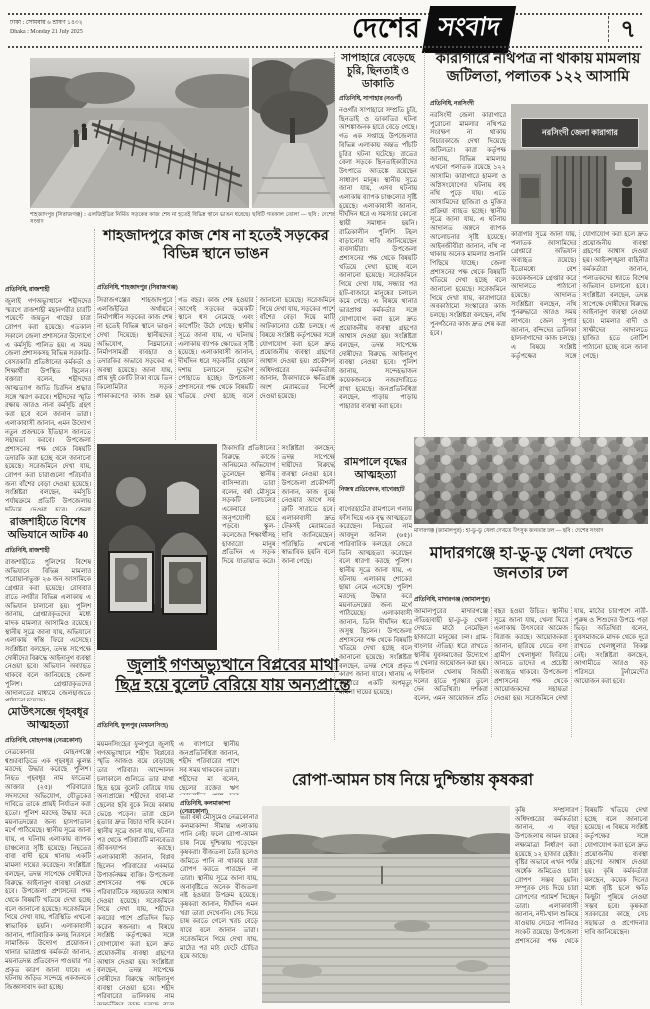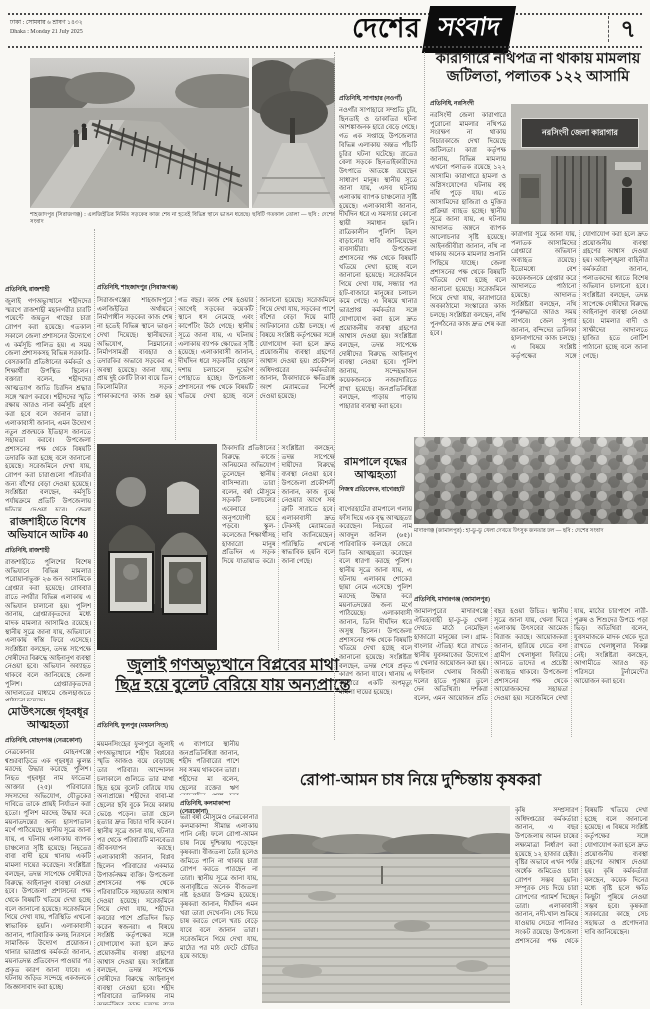--- a/index.html
+++ b/index.html
@@ -107,20 +107,21 @@
   <div class="abs body" style="left:5px;top:297px;width:86px;height:214px;">জুলাই গণঅভ্যুত্থানে শহীদদের স্মরণে রাজশাহী মহানগরীর চারটি পয়েন্টে জয়তুন গাছের চারা রোপণ করা হয়েছে। গতকাল সকালে জেলা প্রশাসনের উদ্যোগে এ কর্মসূচি পালিত হয়। এ সময় জেলা প্রশাসকসহ বিভিন্ন সরকারি-বেসরকারি প্রতিষ্ঠানের কর্মকর্তা ও শিক্ষার্থীরা উপস্থিত ছিলেন। বক্তারা বলেন, শহীদদের আত্মত্যাগ জাতি চিরদিন শ্রদ্ধার সঙ্গে স্মরণ করবে। শহীদদের স্মৃতি রক্ষায় আরও নানা কর্মসূচি গ্রহণ করা হবে বলে জানান তারা। এলাকাবাসী জানান, এমন উদ্যোগ নতুন প্রজন্মকে ইতিহাস জানতে সহায়তা করবে। উপজেলা প্রশাসনের পক্ষ থেকে বিষয়টি তদারকি করা হচ্ছে বলে জানানো হয়েছে। সরেজমিনে দেখা যায়, রোপণ করা চারাগুলো পরিচর্যার জন্য বাঁশের বেড়া দেওয়া হয়েছে। সংশ্লিষ্টরা বলছেন, কর্মসূচি পর্যায়ক্রমে প্রতিটি উপজেলায় ছড়িয়ে দেওয়া হবে। জেলা প্রশাসক বলেন, শহীদদের স্মরণে বৃক্ষরোপণ একটি প্রতীকী শ্রদ্ধা নিবেদন।</div>
 
   <div class="abs hl hl-sm" style="left:5px;top:516px;width:86px;height:28px;">রাজশাহীতে বিশেষ অভিযানে আটক 40</div>
   <div class="abs byline" style="left:5px;top:547px;width:86px;">প্রতিনিধি, রাজশাহী</div>
   <div class="abs body" style="left:5px;top:558px;width:86px;height:143px;">রাজশাহীতে পুলিশের বিশেষ অভিযানে বিভিন্ন মামলার পরোয়ানাভুক্ত ২৬ জন আসামিকে গ্রেপ্তার করা হয়েছে। রোববার রাতে নগরীর বিভিন্ন এলাকায় এ অভিযান চালানো হয়। পুলিশ জানায়, গ্রেপ্তারকৃতদের মধ্যে মাদক মামলার আসামিও রয়েছে। স্থানীয় সূত্রে জানা যায়, অভিযানে এলাকায় স্বস্তি ফিরে এসেছে। সংশ্লিষ্টরা বলছেন, তদন্ত সাপেক্ষে দোষীদের বিরুদ্ধে আইনানুগ ব্যবস্থা নেওয়া হবে। অভিযান অব্যাহত থাকবে বলে জানিয়েছে জেলা পুলিশ। গ্রেপ্তারকৃতদের আদালতের মাধ্যমে জেলহাজতে পাঠানো হয়েছে।</div>
 
   <div class="abs hl hl-sm" style="left:5px;top:706px;width:86px;height:28px;">মোউৎসব্জে গৃহবধূর আত্মহত্যা</div>
   <div class="abs byline" style="left:5px;top:737px;width:86px;">প্রতিনিধি, মোহনগঞ্জ (নেত্রকোনা)</div>
   <div class="abs body" style="left:5px;top:748px;width:86px;height:257px;">নেত্রকোনার মোহনগঞ্জে শ্বশুরবাড়িতে এক গৃহবধূর ঝুলন্ত মরদেহ উদ্ধার করেছে পুলিশ। নিহত গৃহবধূর নাম ফাতেমা আক্তার (২৫)। পরিবারের সদস্যদের অভিযোগ, যৌতুকের দাবিতে তাকে প্রায়ই নির্যাতন করা হতো। পুলিশ মরদেহ উদ্ধার করে ময়নাতদন্তের জন্য হাসপাতাল মর্গে পাঠিয়েছে। স্থানীয় সূত্রে জানা যায়, এ ঘটনায় এলাকায় ব্যাপক চাঞ্চল্যের সৃষ্টি হয়েছে। নিহতের বাবা বাদী হয়ে থানায় একটি মামলা দায়ের করেছেন। সংশ্লিষ্টরা বলছেন, তদন্ত সাপেক্ষে দোষীদের বিরুদ্ধে আইনানুগ ব্যবস্থা নেওয়া হবে। উপজেলা প্রশাসনের পক্ষ থেকে বিষয়টি খতিয়ে দেখা হচ্ছে বলে জানানো হয়েছে। সরেজমিনে গিয়ে দেখা যায়, পরিস্থিতি এখনো স্বাভাবিক হয়নি। এলাকাবাসী জানান, পারিবারিক কলহ নিরসনে সামাজিক উদ্যোগ প্রয়োজন। থানার ভারপ্রাপ্ত কর্মকর্তা জানান, ময়নাতদন্ত প্রতিবেদন পাওয়ার পর প্রকৃত কারণ জানা যাবে। এ ঘটনায় জড়িত সন্দেহে একজনকে জিজ্ঞাসাবাদ করা হচ্ছে।</div>
 
+  <div class="abs hl hl-md" style="left:97px;top:227px;width:238px;height:50px;">শাহজাদপুরে কাজ শেষ না হতেই সড়কের বিভিন্ন স্থানে ভাঙন</div>
   <div class="abs byline" style="left:97px;top:284px;width:150px;">প্রতিনিধি, শাহজাদপুর (সিরাজগঞ্জ)</div>
   <div class="abs body cols3" style="left:97px;top:296px;width:238px;height:144px;">সিরাজগঞ্জের শাহজাদপুরে এলজিইডির অর্থায়নে নির্মাণাধীন সড়কের কাজ শেষ না হতেই বিভিন্ন স্থানে ভাঙন দেখা দিয়েছে। স্থানীয়দের অভিযোগ, নিম্নমানের নির্মাণসামগ্রী ব্যবহার ও তদারকির অভাবে সড়কের এ অবস্থা হয়েছে। জানা যায়, প্রায় দুই কোটি টাকা ব্যয়ে তিন কিলোমিটার সড়ক পাকাকরণের কাজ শুরু হয় গত বছর। কাজ শেষ হওয়ার আগেই সড়কের কয়েকটি স্থানে ধস নেমেছে এবং কার্পেটিং উঠে গেছে। স্থানীয় সূত্রে জানা যায়, এ ঘটনায় এলাকায় ব্যাপক ক্ষোভের সৃষ্টি হয়েছে। এলাকাবাসী জানান, দীর্ঘদিন ধরে সড়কটির বেহাল দশায় চলাচলে দুর্ভোগ পোহাতে হচ্ছে। উপজেলা প্রশাসনের পক্ষ থেকে বিষয়টি খতিয়ে দেখা হচ্ছে বলে জানানো হয়েছে। সরেজমিনে গিয়ে দেখা যায়, সড়কের পাশে বাঁশের বেড়া দিয়ে মাটি আটকানোর চেষ্টা চলছে। এ বিষয়ে সংশ্লিষ্ট কর্তৃপক্ষের সঙ্গে যোগাযোগ করা হলে দ্রুত প্রয়োজনীয় ব্যবস্থা গ্রহণের আশ্বাস দেওয়া হয়। প্রকৌশল অধিদপ্তরের কর্মকর্তারা জানান, ঠিকাদারকে ক্ষতিগ্রস্ত অংশ মেরামতের নির্দেশ দেওয়া হয়েছে।</div>
 
   <div class="abs photo" style="left:97px;top:444px;width:120px;height:206px;">
     <svg width="120" height="206" viewBox="0 0 120 206">
       <defs>
         <linearGradient id="dkb" x1="0" y1="0" x2="0" y2="1">
           <stop offset="0" stop-color="#4a4946"></stop>
             <stop offset="1" stop-color="#2e2d2b"></stop>
         </linearGradient>
@@ -141,20 +142,21 @@
   </div>
   <div class="abs body cols2" style="left:222px;top:444px;width:113px;height:206px;">ঠিকাদারি প্রতিষ্ঠানের বিরুদ্ধে কাজে অনিয়মের অভিযোগ তুলেছেন স্থানীয় বাসিন্দারা। তারা বলেন, বর্ষা মৌসুমে সড়কটি চলাচলের একেবারে অনুপযোগী হয়ে পড়বে। স্কুল-কলেজের শিক্ষার্থীসহ হাজারো মানুষ প্রতিদিন এ সড়ক দিয়ে যাতায়াত করে। সংশ্লিষ্টরা বলছেন, তদন্ত সাপেক্ষে দায়ীদের বিরুদ্ধে ব্যবস্থা নেওয়া হবে। উপজেলা প্রকৌশলী জানান, কাজ বুঝে নেওয়ার আগে সব ত্রুটি সারাতে হবে। এলাকাবাসী দ্রুত টেকসই মেরামতের দাবি জানিয়েছেন। পরিস্থিতি এখনো স্বাভাবিক হয়নি বলে জানা গেছে।</div>
 
   <div class="abs hl hl-lg" style="left:114px;top:655px;width:238px;height:62px;text-decoration:underline;">জুলাই গণঅভ্যুত্থানে বিপ্লবের মাথা ছিদ্র হয়ে বুলেট বেরিয়ে যায় অন্যপ্রান্তে</div>
   <div class="abs byline" style="left:97px;top:722px;width:80px;">প্রতিনিধি, ফুলপুর (ময়মনসিংহ)</div>
   <div class="abs body" style="left:97px;top:740px;width:77px;height:265px;">ময়মনসিংহের ফুলপুরে জুলাই গণঅভ্যুত্থানে শহীদ বিপ্লবের স্মৃতি আজও বয়ে বেড়াচ্ছে তার পরিবার। আন্দোলন চলাকালে গুলিতে তার মাথা ছিদ্র হয়ে বুলেট বেরিয়ে যায় অন্যপ্রান্তে। শহীদের বাবা-মা ছেলের ছবি বুকে নিয়ে কান্নায় ভেঙে পড়েন। তারা ছেলে হত্যার দ্রুত বিচার দাবি করেন। স্থানীয় সূত্রে জানা যায়, ঘটনার পর থেকে পরিবারটি মানবেতর জীবনযাপন করছে। এলাকাবাসী জানান, বিপ্লব ছিলেন পরিবারের একমাত্র উপার্জনক্ষম ব্যক্তি। উপজেলা প্রশাসনের পক্ষ থেকে পরিবারটিকে সহায়তার আশ্বাস দেওয়া হয়েছে। সরেজমিনে গিয়ে দেখা যায়, শহীদের কবরের পাশে প্রতিদিন ভিড় করেন স্বজনরা। এ বিষয়ে সংশ্লিষ্ট কর্তৃপক্ষের সঙ্গে যোগাযোগ করা হলে দ্রুত প্রয়োজনীয় ব্যবস্থা গ্রহণের আশ্বাস দেওয়া হয়। সংশ্লিষ্টরা বলছেন, তদন্ত সাপেক্ষে দোষীদের বিরুদ্ধে আইনানুগ ব্যবস্থা নেওয়া হবে। শহীদ পরিবারের তালিকায় নাম অন্তর্ভুক্তির কাজ চলছে বলে জানা গেছে।</div>
   <div class="abs body" style="left:179px;top:740px;width:60px;height:55px;">এ ব্যাপারে স্থানীয় জনপ্রতিনিধিরা জানান, শহীদ পরিবারের পাশে সব সময় থাকবেন তারা। শহীদের মা বলেন, ছেলের রক্তের ঋণ কোনোদিন শোধ হবে না।</div>
 
   <div class="abs vrule" style="left:334px;top:52px;height:688px;"></div>
 
+  <div class="abs hl hl-sm" style="left:339px;top:52px;width:78px;height:40px;">সাপাহারে বেড়েছে চুরি, ছিনতাই ও ডাকাতি</div>
   <div class="abs byline" style="left:339px;top:95px;width:78px;">প্রতিনিধি, সাপাহার (নওগাঁ)</div>
   <div class="abs body" style="left:339px;top:106px;width:78px;height:328px;">নওগাঁর সাপাহারে সম্প্রতি চুরি, ছিনতাই ও ডাকাতির ঘটনা আশঙ্কাজনক হারে বেড়ে গেছে। গত এক সপ্তাহে উপজেলার বিভিন্ন এলাকায় অন্তত পাঁচটি চুরির ঘটনা ঘটেছে। রাতের বেলা সড়কে ছিনতাইকারীদের উৎপাতে আতঙ্কে রয়েছেন সাধারণ মানুষ। স্থানীয় সূত্রে জানা যায়, এসব ঘটনায় এলাকায় ব্যাপক চাঞ্চল্যের সৃষ্টি হয়েছে। এলাকাবাসী জানান, দীর্ঘদিন ধরে এ সমস্যার কোনো স্থায়ী সমাধান হয়নি। রাত্রিকালীন পুলিশি টহল বাড়ানোর দাবি জানিয়েছেন ব্যবসায়ীরা। উপজেলা প্রশাসনের পক্ষ থেকে বিষয়টি খতিয়ে দেখা হচ্ছে বলে জানানো হয়েছে। সরেজমিনে গিয়ে দেখা যায়, সন্ধ্যার পর হাট-বাজারে মানুষের চলাচল কমে গেছে। এ বিষয়ে থানার ভারপ্রাপ্ত কর্মকর্তার সঙ্গে যোগাযোগ করা হলে দ্রুত প্রয়োজনীয় ব্যবস্থা গ্রহণের আশ্বাস দেওয়া হয়। সংশ্লিষ্টরা বলছেন, তদন্ত সাপেক্ষে দোষীদের বিরুদ্ধে আইনানুগ ব্যবস্থা নেওয়া হবে। পুলিশ জানায়, সন্দেহভাজন কয়েকজনকে নজরদারিতে রাখা হয়েছে। জনপ্রতিনিধিরা বলছেন, পাড়ায় পাড়ায় পাহারার ব্যবস্থা করা হবে।</div>
 
   <div class="abs hl hl-sm" style="left:339px;top:456px;width:73px;height:27px;">রামপালে বৃদ্ধের আত্মহত্যা</div>
   <div class="abs byline" style="left:339px;top:486px;width:73px;">নিজস্ব প্রতিবেদক, বাগেরহাট</div>
   <div class="abs body" style="left:339px;top:505px;width:73px;height:232px;">বাগেরহাটের রামপালে গলায় ফাঁস দিয়ে এক বৃদ্ধ আত্মহত্যা করেছেন। নিহতের নাম আবদুল জলিল (৬৫)। পারিবারিক কলহের জেরে তিনি আত্মহত্যা করেছেন বলে ধারণা করছে পুলিশ। স্থানীয় সূত্রে জানা যায়, এ ঘটনায় এলাকায় শোকের ছায়া নেমে এসেছে। পুলিশ মরদেহ উদ্ধার করে ময়নাতদন্তের জন্য মর্গে পাঠিয়েছে। এলাকাবাসী জানান, তিনি দীর্ঘদিন ধরে অসুস্থ ছিলেন। উপজেলা প্রশাসনের পক্ষ থেকে বিষয়টি খতিয়ে দেখা হচ্ছে বলে জানানো হয়েছে। সংশ্লিষ্টরা বলছেন, তদন্ত শেষে প্রকৃত কারণ জানা যাবে। থানায় এ ব্যাপারে একটি অপমৃত্যু মামলা দায়ের হয়েছে।</div>
 
   <div class="abs vrule" style="left:424px;top:52px;height:384px;"></div>
 
   <div class="abs hl hl-md" style="left:428px;top:50px;width:220px;height:44px;">কারাগারে নথিপত্র না থাকায় মামলায় জটিলতা, পলাতক ১২২ আসামি</div>
@@ -199,24 +201,25 @@
         <linearGradient id="crowdfade" x1="0" y1="0" x2="0" y2="1">
           <stop offset="0" stop-color="#ffffff" stop-opacity="0.25"></stop>
           <stop offset="1" stop-color="#000000" stop-opacity="0.18"></stop>
         </linearGradient>
       </defs>
       <rect width="234" height="87" fill="url(#heads)"></rect>
       <rect width="234" height="87" fill="url(#crowdfade)"></rect>
     </svg>
   </div>
   <div class="abs caption" style="left:414px;top:527px;width:234px;height:12px;">মাদারগঞ্জ (জামালপুর) : হা-ডু-ডু খেলা দেখতে উৎসুক জনতার ঢল — ছবি : দেশের সংবাদ</div>
+  <div class="abs hl hl-lg" style="left:414px;top:543px;width:234px;height:48px;">মাদারগঞ্জে হা-ডু-ডু খেলা দেখতে জনতার ঢল</div>
   <div class="abs byline" style="left:414px;top:596px;width:120px;">প্রতিনিধি, মাদারগঞ্জ (জামালপুর)</div>
   <div class="abs body cols3" style="left:414px;top:607px;width:234px;height:130px;">জামালপুরের মাদারগঞ্জে ঐতিহ্যবাহী হা-ডু-ডু খেলা দেখতে মাঠে নেমেছিল হাজারো মানুষের ঢল। গ্রাম-বাংলার ঐতিহ্য ধরে রাখতে স্থানীয় যুবসমাজের উদ্যোগে এ খেলার আয়োজন করা হয়। ফাইনাল খেলায় বিজয়ী দলের হাতে পুরস্কার তুলে দেন অতিথিরা। দর্শকরা বলেন, এমন আয়োজন প্রতি বছর হওয়া উচিত। স্থানীয় সূত্রে জানা যায়, খেলা ঘিরে এলাকায় উৎসবের আমেজ বিরাজ করছে। আয়োজকরা জানান, হারিয়ে যেতে বসা গ্রামীণ খেলাধুলা ফিরিয়ে আনতে তাদের এ প্রচেষ্টা অব্যাহত থাকবে। উপজেলা প্রশাসনের পক্ষ থেকে আয়োজকদের সহায়তা দেওয়া হয়। সরেজমিনে দেখা যায়, মাঠের চারপাশে নারী-পুরুষ ও শিশুদের উপচে পড়া ভিড়। অতিথিরা বলেন, যুবসমাজকে মাদক থেকে দূরে রাখতে খেলাধুলার বিকল্প নেই। সংশ্লিষ্টরা বলছেন, আগামীতে আরও বড় পরিসরে টুর্নামেন্টের আয়োজন করা হবে।</div>
 
-  <div class="abs hl hl-lg" style="left:248px;top:770px;width:345px;height:28px;">রোপা-আমন চাষ নিয়ে দুশ্চিন্তায় কৃষকরা</div>
+  <div class="abs hl hl-lg" style="left:240px;top:770px;width:345px;height:28px;">রোপা-আমন চাষ নিয়ে দুশ্চিন্তায় কৃষকরা</div>
   <div class="abs byline" style="left:180px;top:800px;width:78px;">প্রতিনিধি, কলমাকান্দা (নেত্রকোনা)</div>
   <div class="abs body" style="left:180px;top:813px;width:78px;height:192px;">ভরা বর্ষা মৌসুমেও নেত্রকোনার কলমাকান্দা সীমান্ত এলাকায় পানি নেই। ফলে রোপা-আমন চাষ নিয়ে দুশ্চিন্তায় পড়েছেন কৃষকরা। বীজতলা তৈরি হলেও জমিতে পানি না থাকায় চারা রোপণ করতে পারছেন না তারা। স্থানীয় সূত্রে জানা যায়, অনাবৃষ্টিতে অনেক বীজতলা নষ্ট হওয়ার উপক্রম হয়েছে। কৃষকরা জানান, দীর্ঘদিন এমন খরা তারা দেখেননি। সেচ দিয়ে চাষ করতে গেলে খরচ বেড়ে যাবে বলে জানান তারা। সরেজমিনে গিয়ে দেখা যায়, মাঠের পর মাঠ ফেটে চৌচির হয়ে আছে।</div>
 
   <div class="abs photo" style="left:262px;top:806px;width:248px;height:197px;">
     <svg width="248" height="197" viewBox="0 0 248 197">
       <defs>
         <pattern id="fieldrows" width="248" height="9" patternUnits="userSpaceOnUse">
           <rect width="248" height="9" fill="#cac9c2"></rect>
           <rect y="6" width="248" height="2" fill="#b4b3ac"></rect>
         </pattern>

